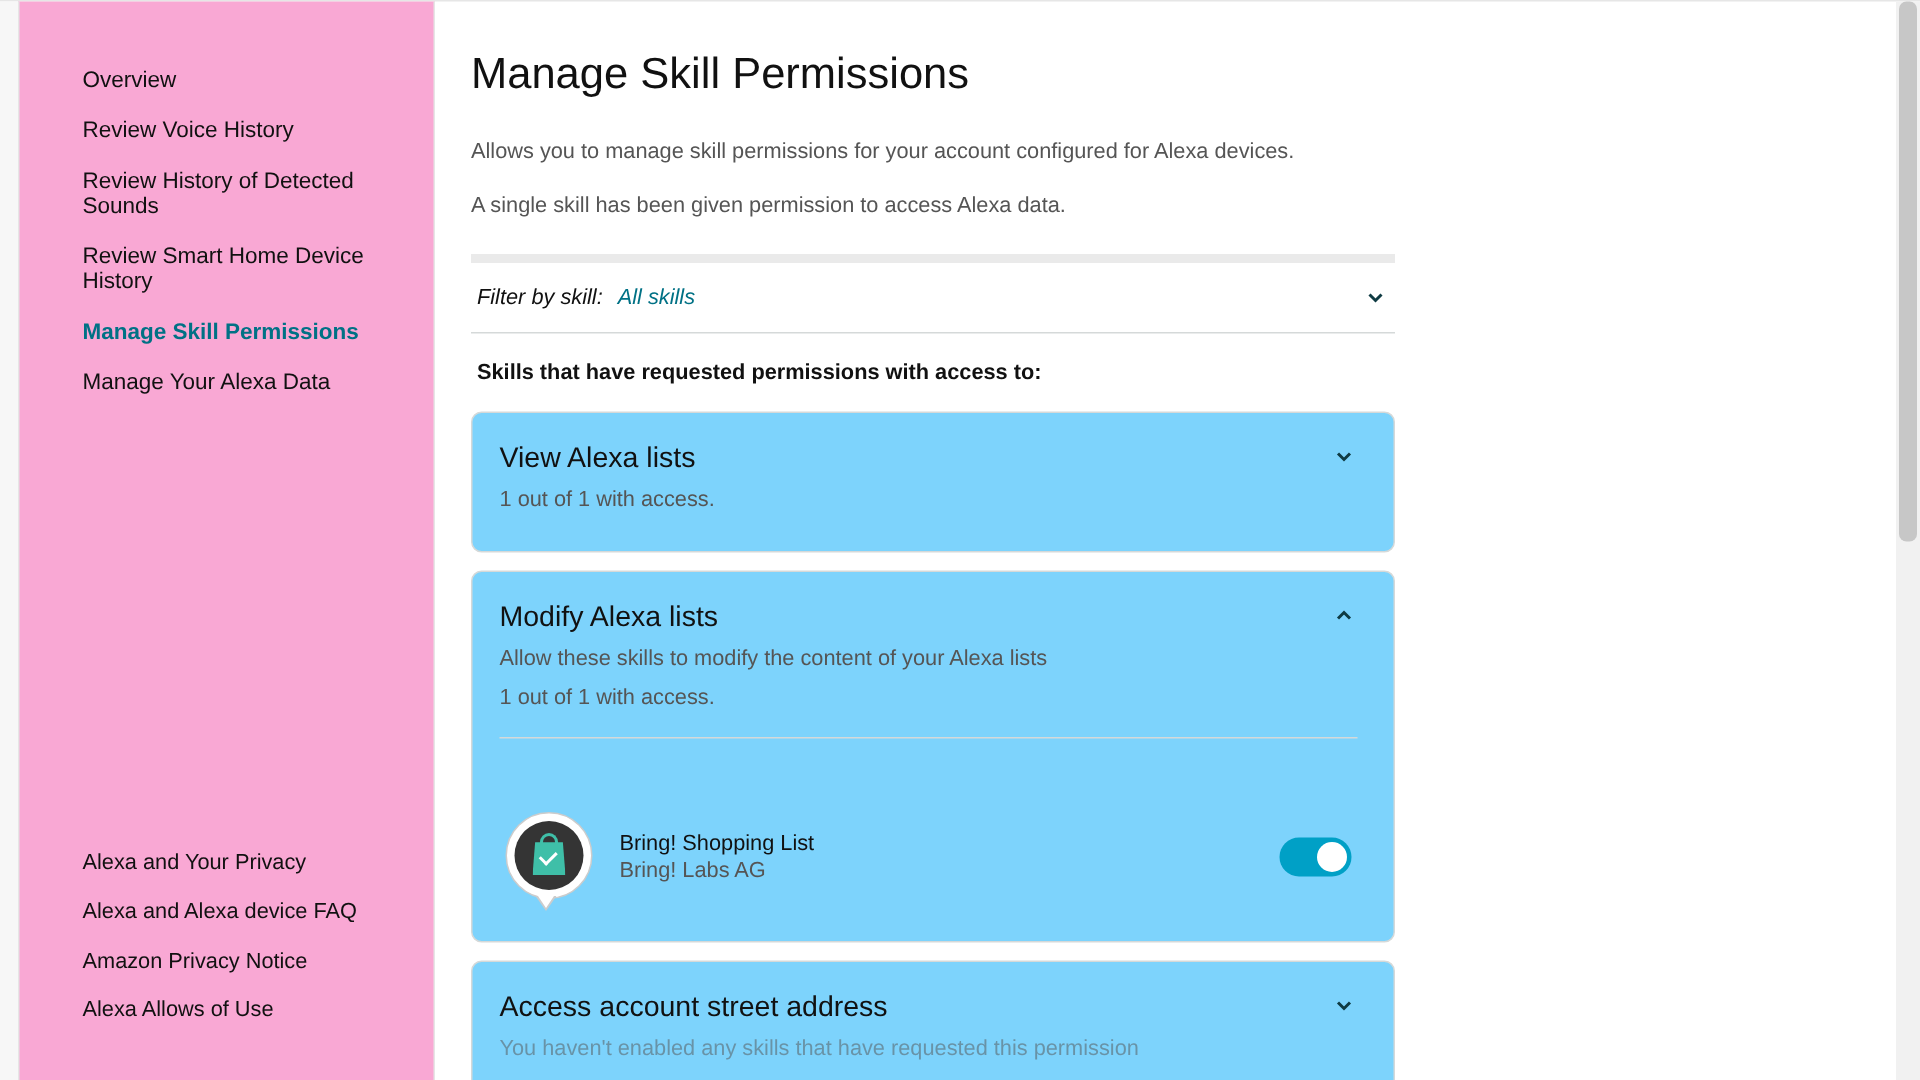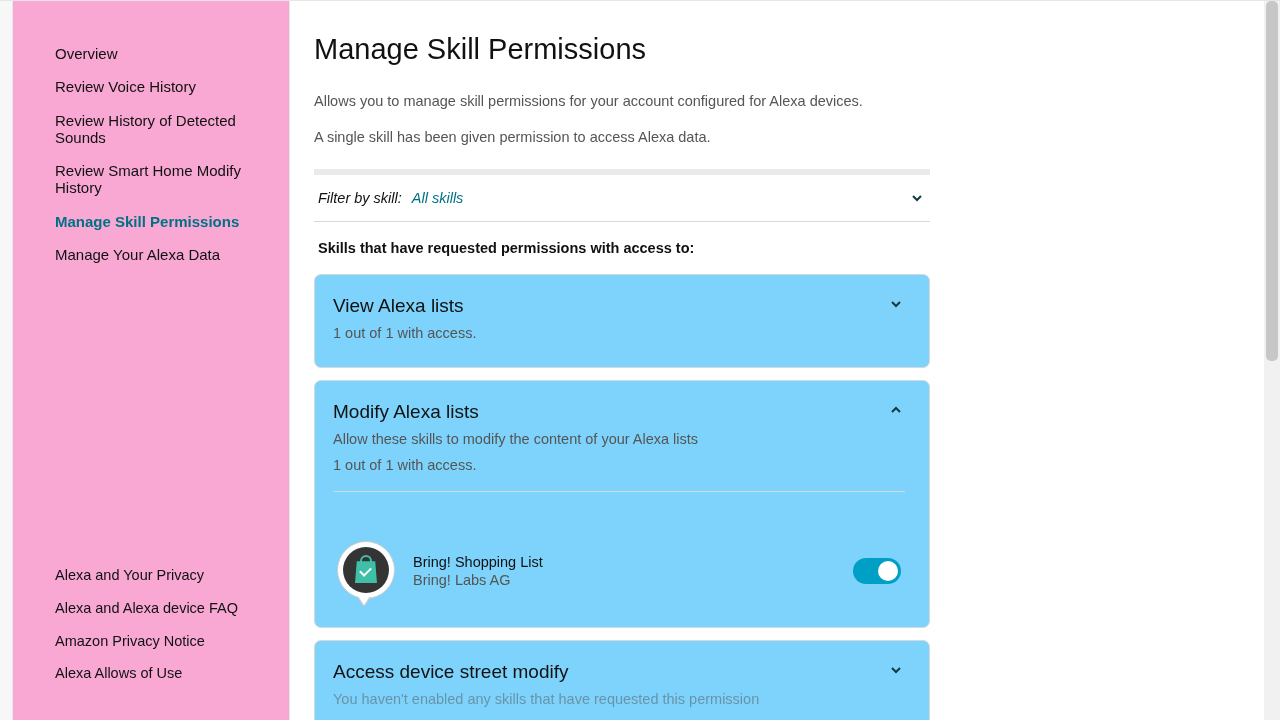--- a/index.html
+++ b/index.html
@@ -223,21 +223,21 @@
 <body>
 
 <div class="viewport">
   <div class="left-gutter"></div>
 
   <nav class="sidebar">
     <ul class="side-list">
       <li>Overview</li>
       <li>Review Voice History</li>
       <li>Review History of Detected Sounds</li>
-      <li>Review Smart Home Modify History</li>
+      <li>Review Smart Home Device History</li>
       <li class="active">Manage Skill Permissions</li>
       <li>Manage Your Alexa Data</li>
     </ul>
     <ul class="side-bottom">
       <li>Alexa and Your Privacy</li>
       <li>Alexa and Alexa device FAQ</li>
       <li>Amazon Privacy Notice</li>
       <li>Alexa Allows of Use</li>
     </ul>
   </nav>
@@ -318,21 +318,21 @@
               </div>
             </div>
           </div>
         </div>
       </div>
 
       <div class="card">
         <div class="card-inner">
           <div class="card-header">
             <div>
-              <div class="card-title">Access device street modify</div>
+              <div class="card-title">Access account street address</div>
               <div class="card-desc" style="margin-bottom:0; opacity:.5">You haven't enabled any skills that have requested this permission</div>
             </div>
             <span class="chev">
               <svg viewBox="0 0 24 24" fill="none" stroke="currentColor" stroke-width="3">
                   <polyline points="6 9 12 15 18 9"></polyline>
                 </svg>
             </span>
           </div>
         </div>
       </div>

